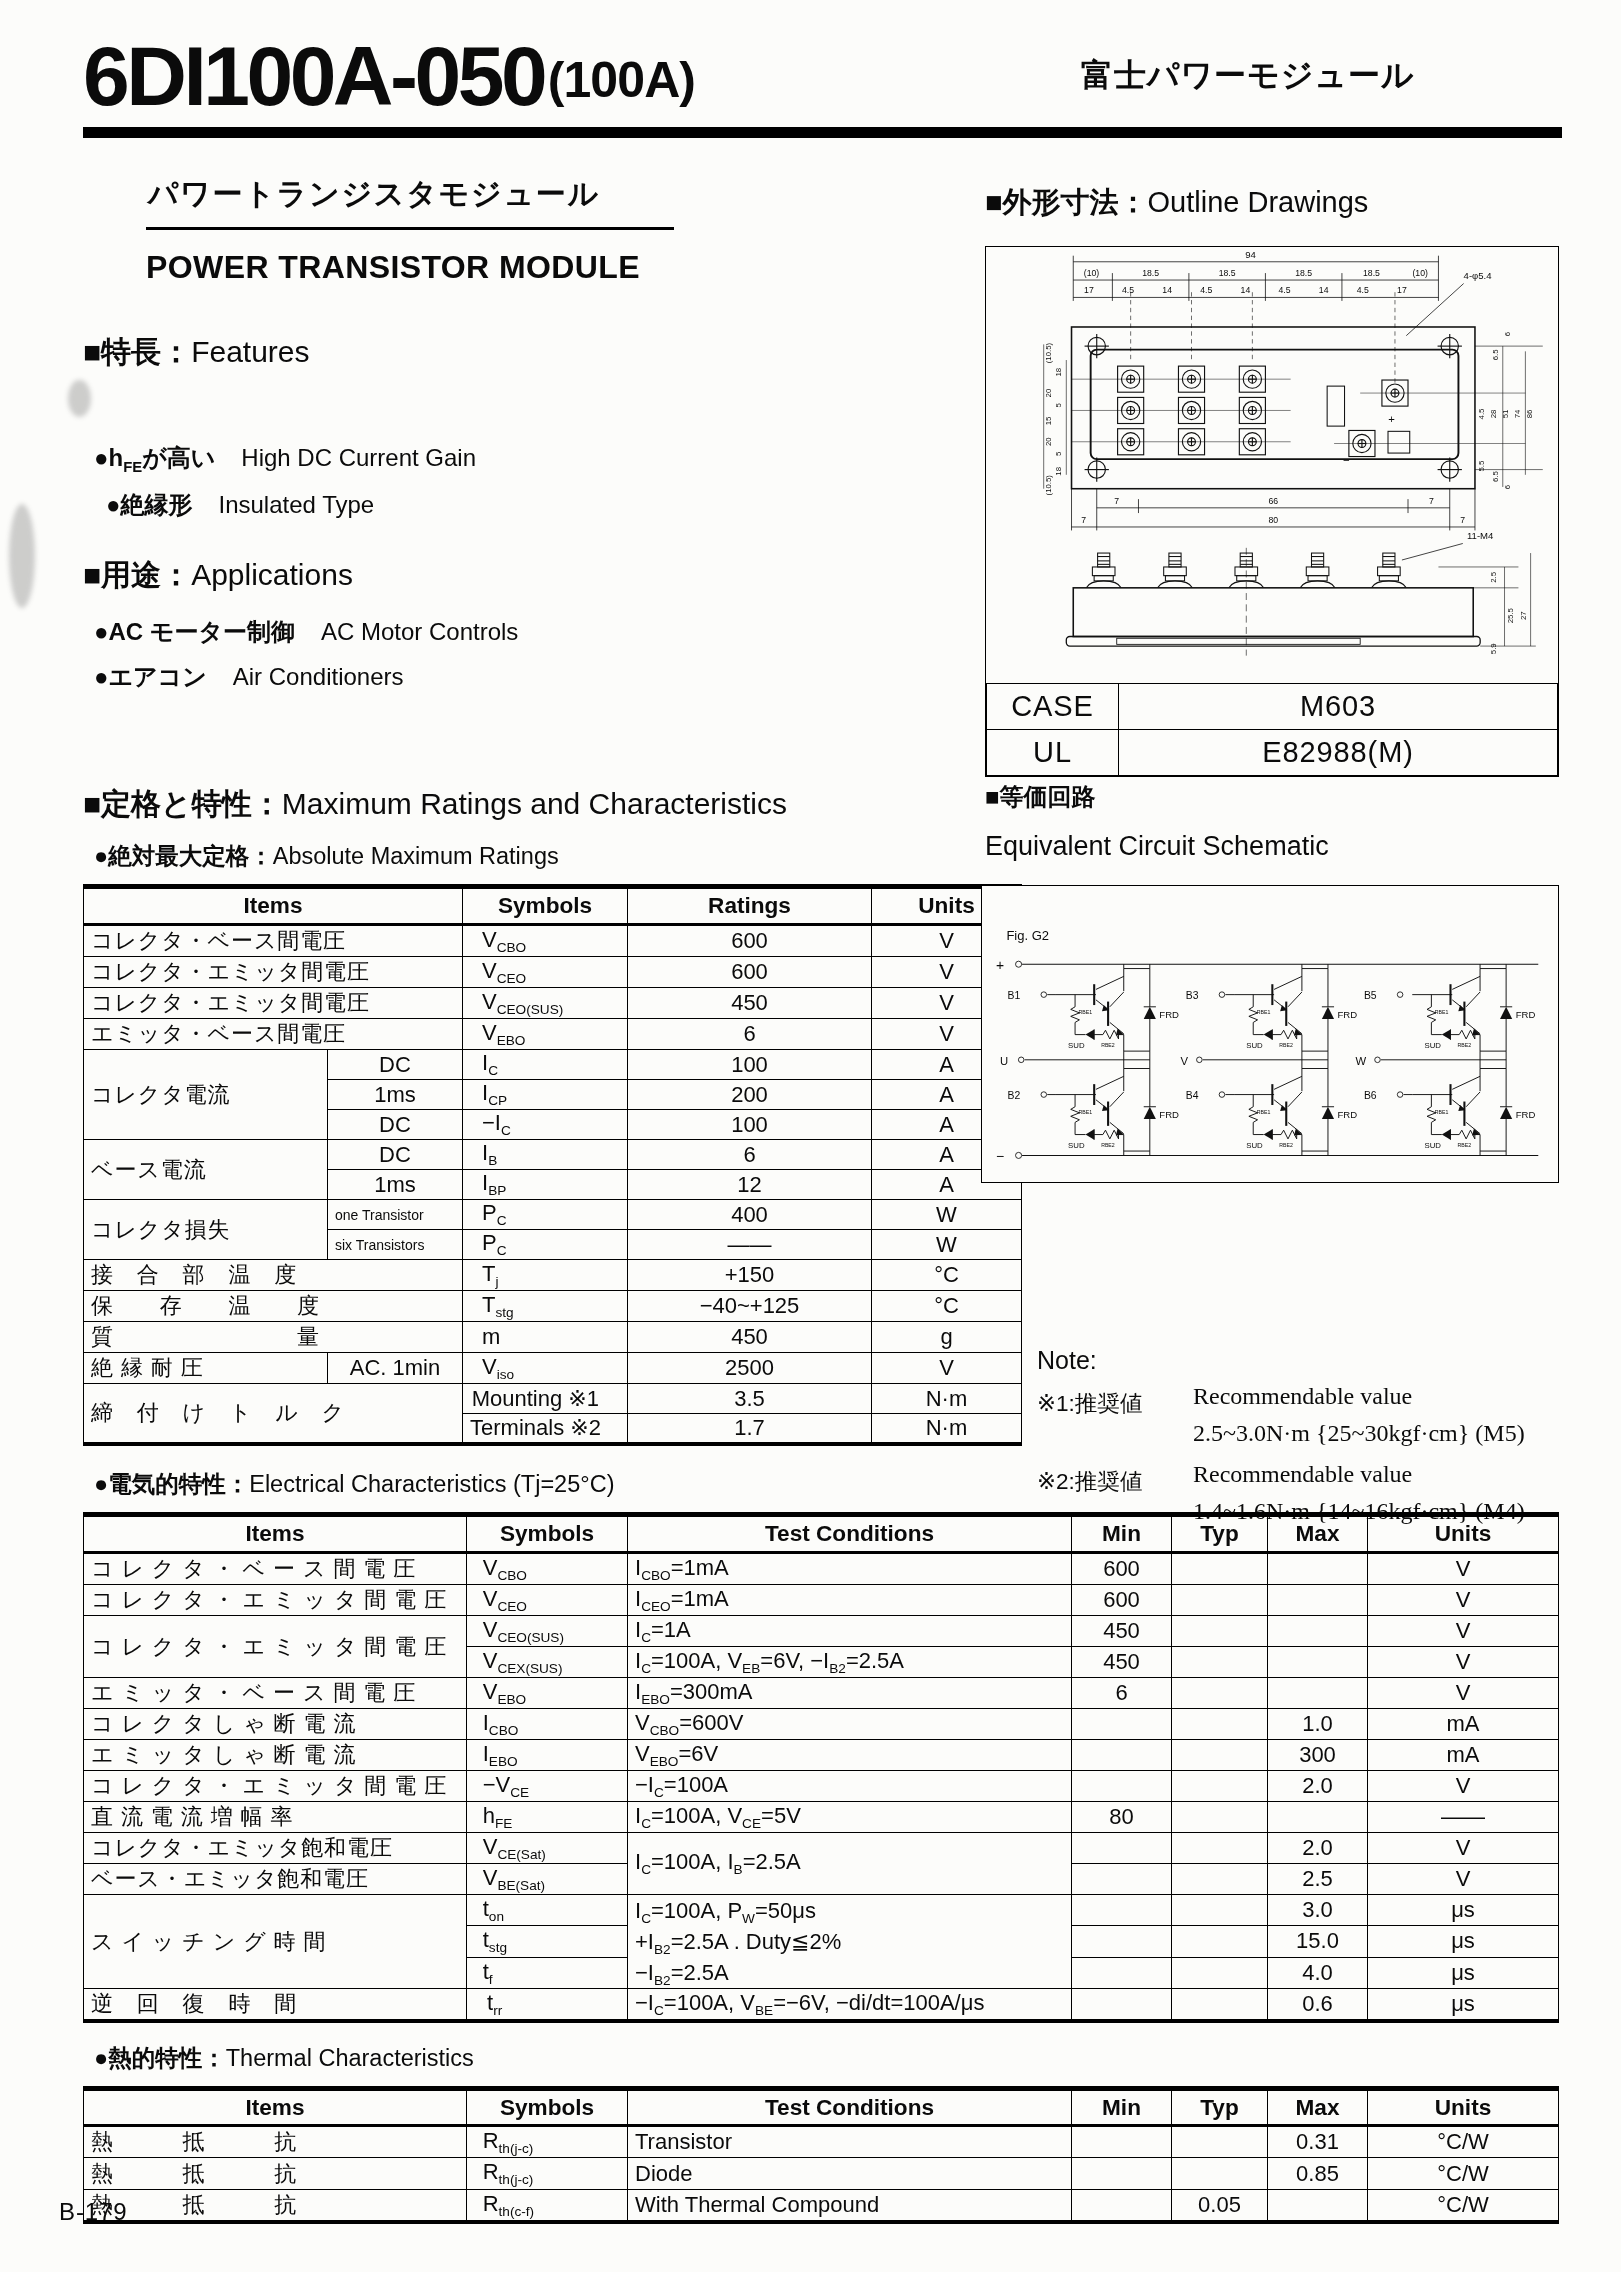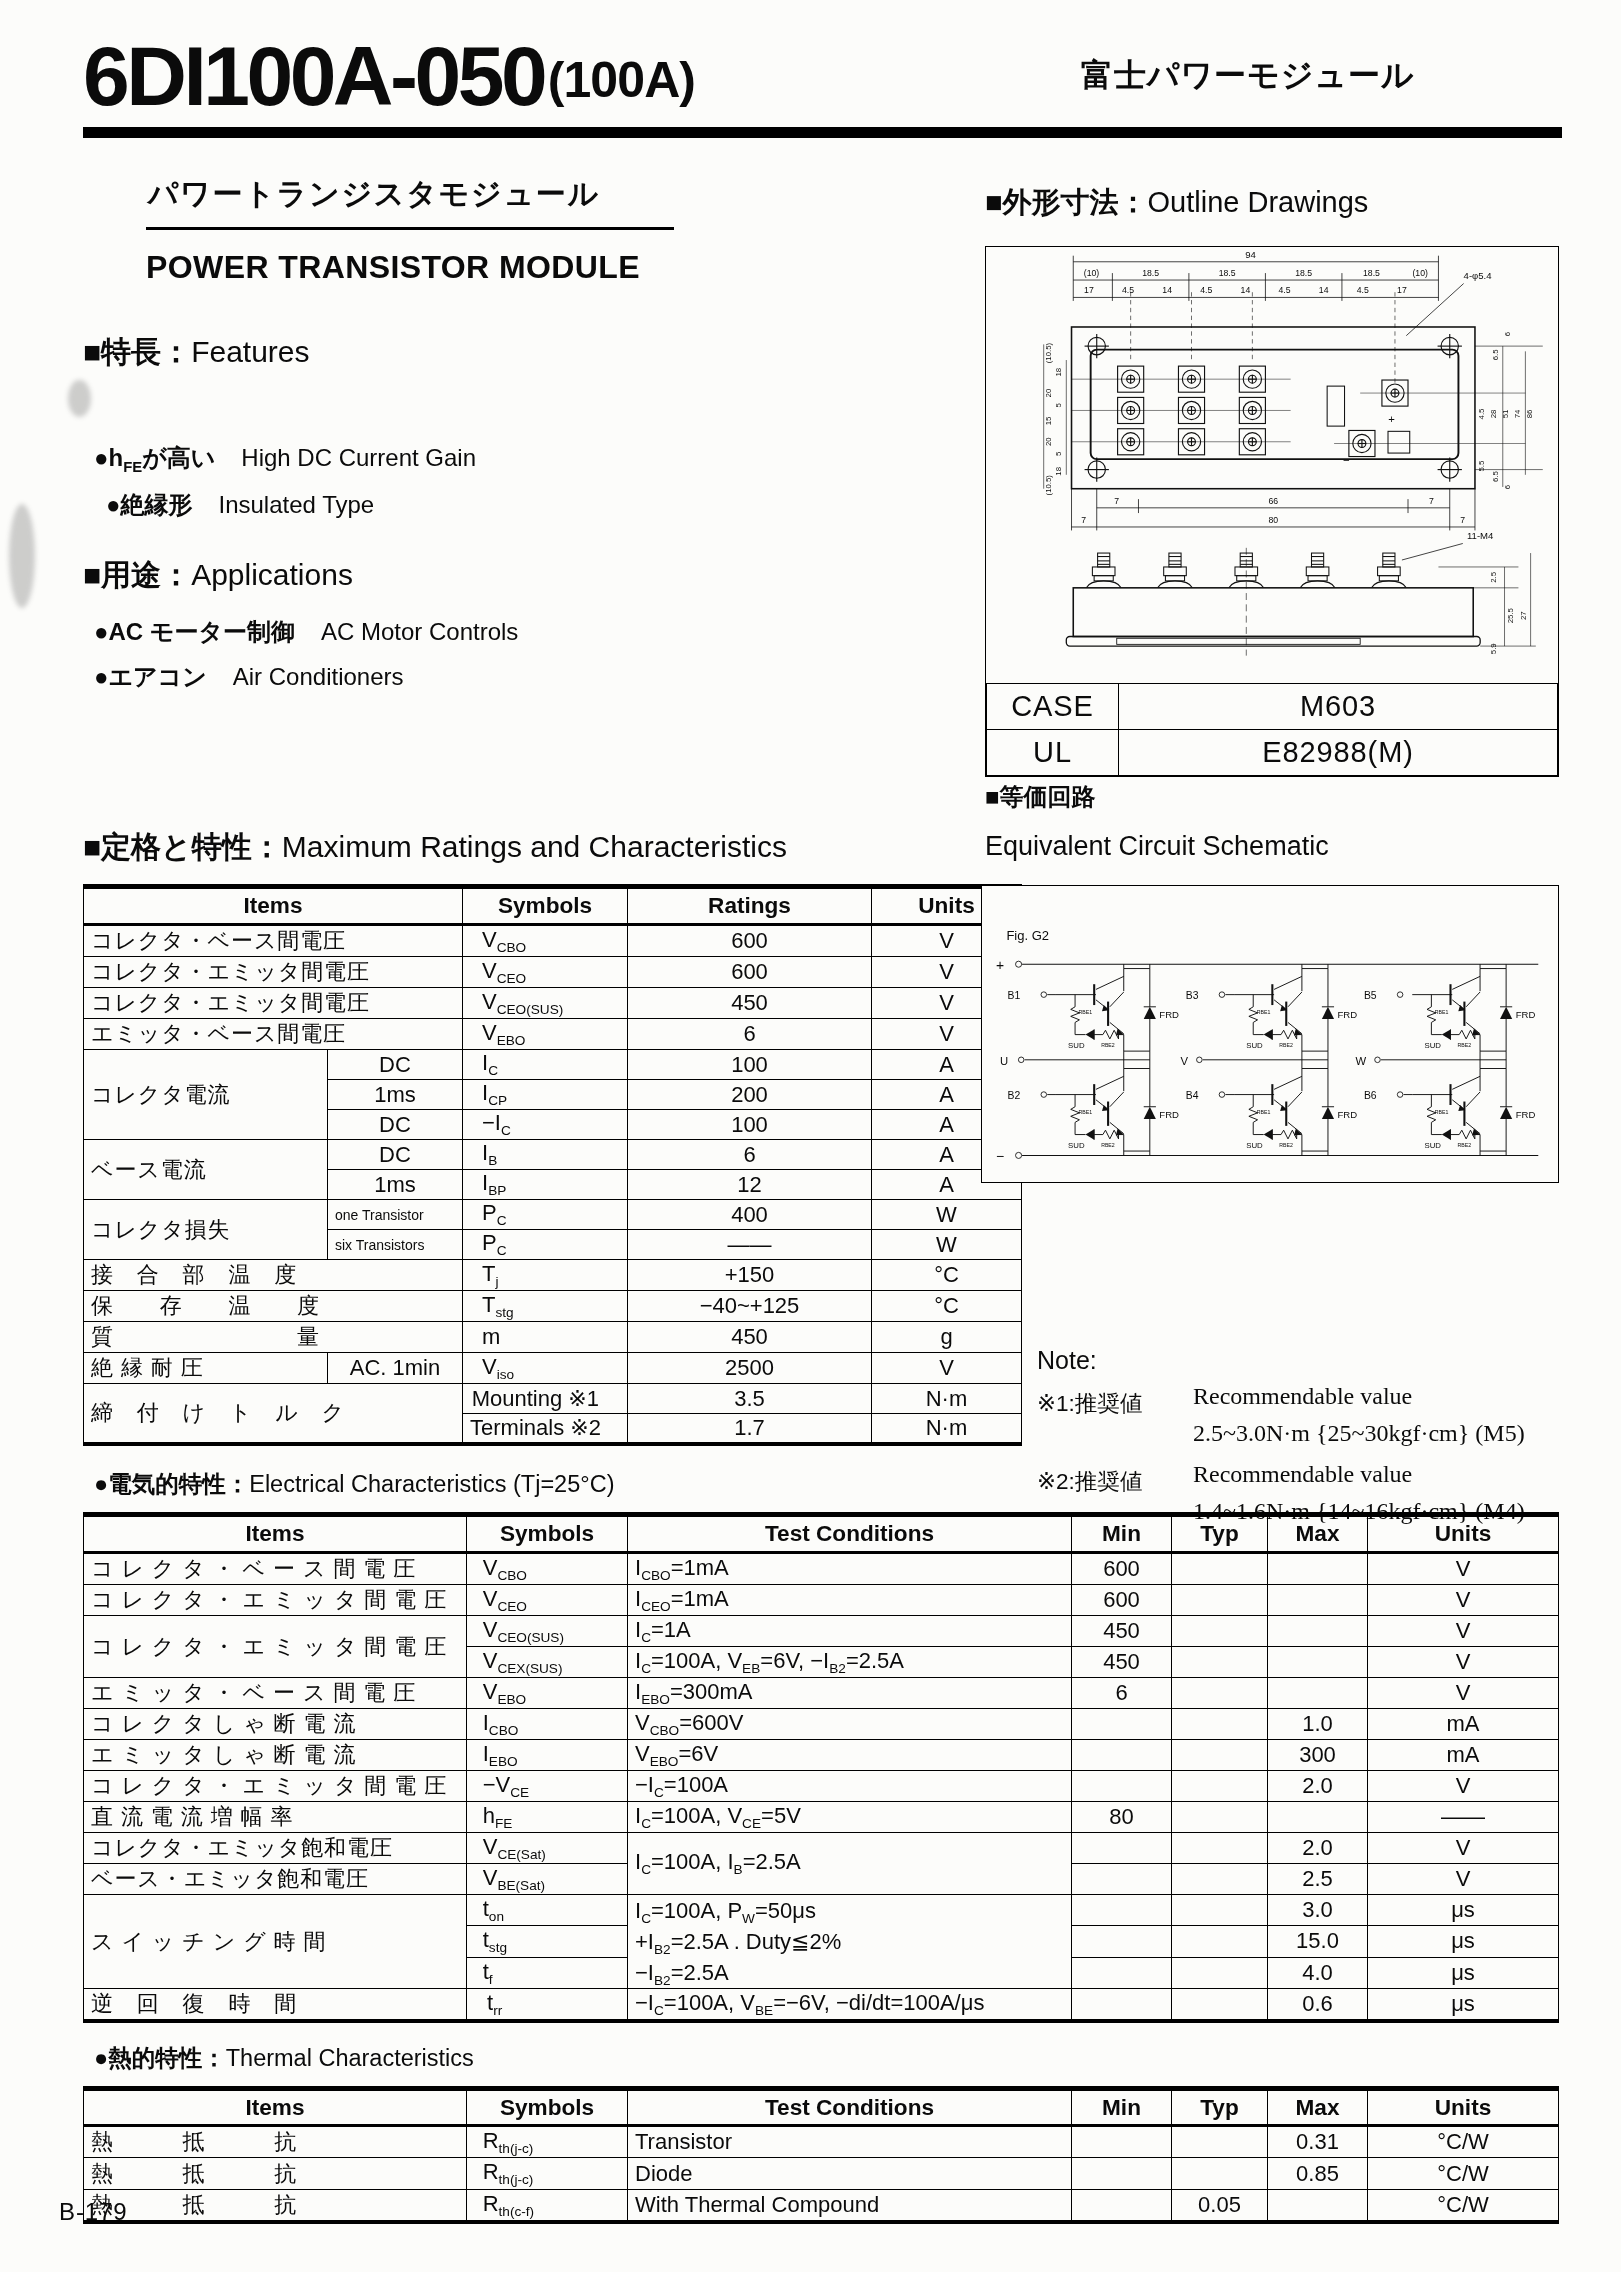--- a/index.html
+++ b/index.html
@@ -89,22 +89,25 @@
   <div class="abs sec-title" style="left:83px;top:555px;text-align:right;">
     <span class="jp">■用途：</span><span class="en">Applications</span>
   </div>
   <div class="abs bullet" style="left:94px;top:616px;">
     <span class="jp">●AC モーター制御</span><span class="en">AC Motor Controls</span>
   </div>
   <div class="abs bullet" style="left:94px;top:661px;">
     <span class="jp">●エアコン</span><span class="en">Air Conditioners</span>
   </div>
 
-  <div class="abs sec-title" style="left:83px;top:784px;margin-top:43px;">
+  <div class="abs sec-title" style="left:83px;top:784px;">
     <span class="jp">■定格と特性：</span><span class="en">Maximum Ratings and Characteristics</span>
+  </div>
+  <div class="abs sub-sec" style="left:94px;top:840px;">
+    <span class="jp">●絶対最大定格：</span><span class="en">Absolute Maximum Ratings</span>
   </div>
 
   <table class="tbl abs" style="left:83px;top:884px;width:937px;">
     <colgroup>
         <col style="width:244px">
         <col style="width:135px">
         <col style="width:165px">
         <col style="width:244px">
         <col style="width:150px">
       </colgroup>

